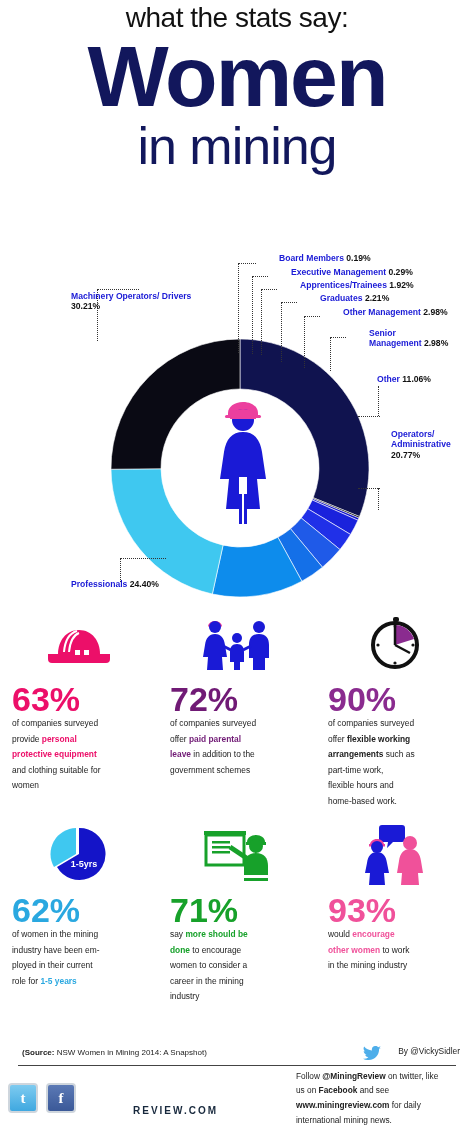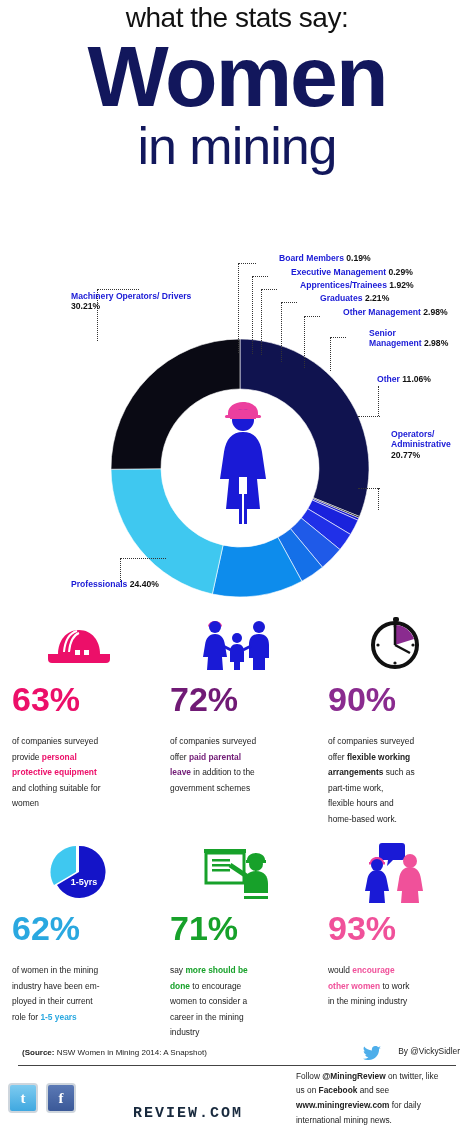--- a/index.html
+++ b/index.html
@@ -30,21 +30,21 @@
   .lead{position:absolute;border:0;}
   .lead.h{border-top:1px dotted #333;height:0;}
   .lead.v{border-left:1px dotted #333;width:0;}
 
   
   .stats{position:absolute;left:0;top:612px;width:474px;}
   .srow{display:flex;width:474px;}
   .scell{width:158px;box-sizing:border-box;padding:0 12px;}
   .sicon{height:62px;display:flex;align-items:center;justify-content:center;}
   .snum{font-size:34px;font-weight:bold;line-height:1;margin-top:8px;}
-  .sbody{font-size:8.4px;line-height:1.85;color:#222;margin-top:18px;}
+  .sbody{font-size:8.4px;line-height:1.85;color:#222;margin-top:0;}
   .sbody b{font-weight:bold;}
   .c-pink{color:#ec0f69;}
   .c-blue{color:#701a75;}
   .c-purple{color:#8a2b8f;}
   .c-cyan{color:#2aa8e0;}
   .c-green{color:#17a12a;}
   .c-hotpink{color:#f0519a;}
   .c-dark{color:#222;}
 
   .row2{margin-top:12px;}
@@ -56,21 +56,21 @@
   .rule{position:absolute;left:18px;top:1065px;width:438px;height:1px;background:#444;}
 
   .footbar{position:absolute;left:0;top:1068px;width:474px;height:60px;display:flex;align-items:center;}
   .soc{width:26px;height:26px;border-radius:4px;margin-left:8px;display:flex;align-items:center;justify-content:center;
        color:#fff;font-weight:bold;font-size:15px;font-family:"Liberation Serif",serif;}
   .soc.tw{background:linear-gradient(#7ecbf0,#3fa8e0);border:2px solid #cfd6dd;}
   .soc.fb{background:linear-gradient(#5b79b5,#3b5998);border:2px solid #cfd6dd;}
   .logo{margin-left:12px;position:relative;width:200px;height:48px;}
   .logo-main{font-size:40px;font-weight:bold;color:#1b5f9e;letter-spacing:-2px;line-height:1;
              font-family:"Liberation Sans",sans-serif;}
-  .logo-sub{position:absolute;left:45px;top:31px;font-size:15px;font-weight:bold;color:#18293d;letter-spacing:2px;font-family:Liberation Mono, monospace;}
+  .logo-sub{position:absolute;left:45px;top:31px;font-size:10px;font-weight:bold;color:#18293d;letter-spacing:2px;}
   .foottext{margin-left:8px;font-size:8.3px;line-height:1.75;color:#222;width:146px;}
   .foottext b{font-weight:bold;}
 </style>
 </head>
 <body>
 
 <div class="page">
 
   <div class="header">
     <div class="kicker">what the stats say:</div>

